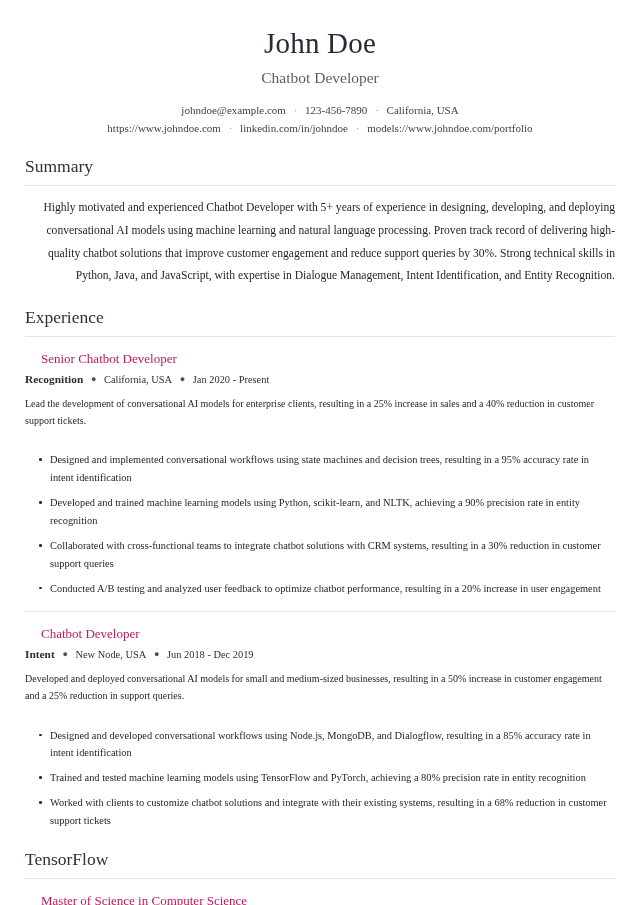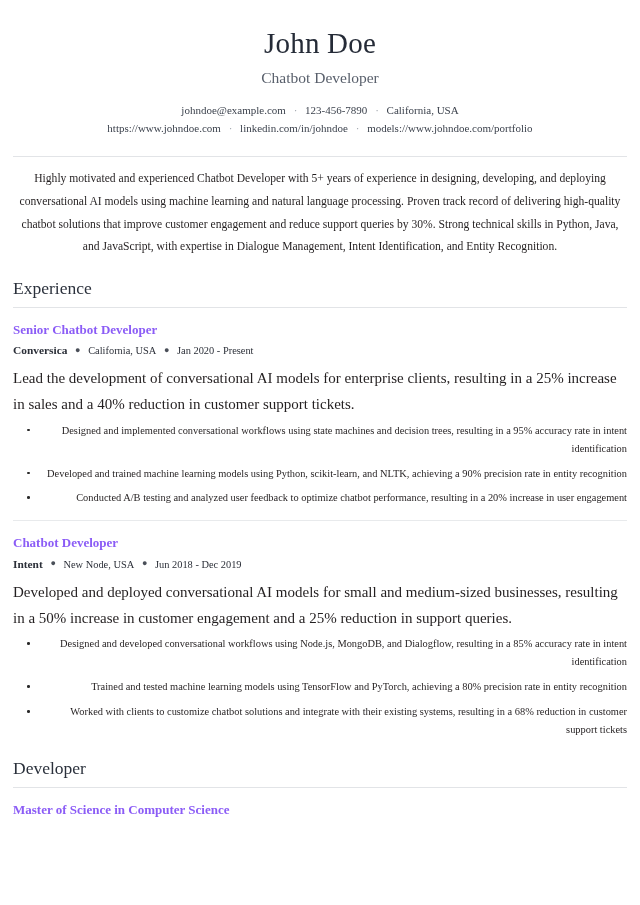--- a/index.html
+++ b/index.html
@@ -13,21 +13,21 @@
   body {
     font-family: "Liberation Serif", "DejaVu Serif", serif;
     color: #231f20;
     overflow: hidden;
   }
 
   .page {
     width: 640px;
     height: 905px;
     background: #ffffff;
-    padding: 0 13px;
+    padding: 0 25px;
     position: relative;
   }
 
   
   .header {
     text-align: center;
     padding-top: 26px;
   }
 
   .name {
@@ -79,39 +79,40 @@
 
   .section-body {
     padding-top: 11px;
   }
 
   
   .summary-text {
     font-size: 11.6px;
     line-height: 1.95;
     color: #231f20;
-    text-align: center;
+    text-align: right;
   }
 
   
   .entry { padding-top: 2px; }
 
   .entry + .entry-divider {
     height: 1px;
     background: #e8eaec;
     margin: 13px 0 0 0;
   }
 
   .entry-divider + .entry { padding-top: 13px; }
 
   .entry-title {
     font-size: 13px;
-    font-weight: 700;
-    color: #8b5cf6;
+    font-weight: 400;
+    color: #be185d;
     line-height: 1.35;
+    margin-left: 16px;
   }
 
   .entry-meta {
     font-size: 10.6px;
     color: #2b2f38;
     margin-top: 5px;
     line-height: 1.4;
   }
 
   .entry-meta .org { font-weight: 700; font-size: 11.4px; }
@@ -120,31 +121,30 @@
     color: #4a4f58;
     padding: 0 5px;
     font-size: 9px;
     vertical-align: 1.5px;
   }
 
   .entry-meta .place,
   .entry-meta .dates { font-size: 10.4px; }
 
   .entry-summary {
-    font-size: 15px;
+    font-size: 10px;
     line-height: 1.72;
     color: #231f20;
     margin-top: 7px;
   }
 
   .bullets {
-    margin-top: 4px;
+    margin-top: 22px;
     padding-left: 14px;
     list-style: none;
-    text-align: right;
   }
 
   .bullets li {
     position: relative;
     font-size: 10.4px;
     line-height: 1.72;
     color: #231f20;
     padding-left: 11px;
     margin-top: 7px;
   }
@@ -183,44 +183,46 @@
         <span>https://www.johndoe.com</span>
         <span class="sep">·</span>
         <span>linkedin.com/in/johndoe</span>
         <span class="sep">·</span>
         <span>models://www.johndoe.com/portfolio</span>
       </div>
     </div>
   </div>
 
   <div class="section">
+    <div class="section-title">Summary</div>
     <div class="rule"></div>
     <div class="section-body">
       <div class="summary-text">Highly motivated and experienced Chatbot Developer with 5+ years of experience in designing, developing, and deploying conversational AI models using machine learning and natural language processing. Proven track record of delivering high-quality chatbot solutions that improve customer engagement and reduce support queries by 30%. Strong technical skills in Python, Java, and JavaScript, with expertise in Dialogue Management, Intent Identification, and Entity Recognition.</div>
     </div>
   </div>
 
   <div class="section">
     <div class="section-title">Experience</div>
     <div class="rule"></div>
     <div class="section-body">
 
       <div class="entry">
         <div class="entry-title">Senior Chatbot Developer</div>
         <div class="entry-meta">
-          <span class="org">Conversica</span>
+          <span class="org">Recognition</span>
           <span class="dot">●</span>
           <span class="place">California, USA</span>
           <span class="dot">●</span>
           <span class="dates">Jan 2020 - Present</span>
         </div>
         <div class="entry-summary">Lead the development of conversational AI models for enterprise clients, resulting in a 25% increase in sales and a 40% reduction in customer support tickets.</div>
         <ul class="bullets">
           <li>Designed and implemented conversational workflows using state machines and decision trees, resulting in a 95% accuracy rate in intent identification</li>
           <li>Developed and trained machine learning models using Python, scikit-learn, and NLTK, achieving a 90% precision rate in entity recognition</li>
+          <li>Collaborated with cross-functional teams to integrate chatbot solutions with CRM systems, resulting in a 30% reduction in customer support queries</li>
           <li>Conducted A/B testing and analyzed user feedback to optimize chatbot performance, resulting in a 20% increase in user engagement</li>
         </ul>
       </div>
 
       <div class="entry-divider"></div>
 
       <div class="entry">
         <div class="entry-title">Chatbot Developer</div>
         <div class="entry-meta">
           <span class="org">Intent</span>
@@ -234,21 +236,21 @@
           <li>Designed and developed conversational workflows using Node.js, MongoDB, and Dialogflow, resulting in a 85% accuracy rate in intent identification</li>
           <li>Trained and tested machine learning models using TensorFlow and PyTorch, achieving a 80% precision rate in entity recognition</li>
           <li>Worked with clients to customize chatbot solutions and integrate with their existing systems, resulting in a 68% reduction in customer support tickets</li>
         </ul>
       </div>
 
     </div>
   </div>
 
   <div class="section">
-    <div class="section-title">Developer</div>
+    <div class="section-title">TensorFlow</div>
     <div class="rule"></div>
     <div class="section-body">
       <div class="entry">
         <div class="entry-title">Master of Science in Computer Science</div>
 
       </div>
     </div>
   </div>
 
 </div>

